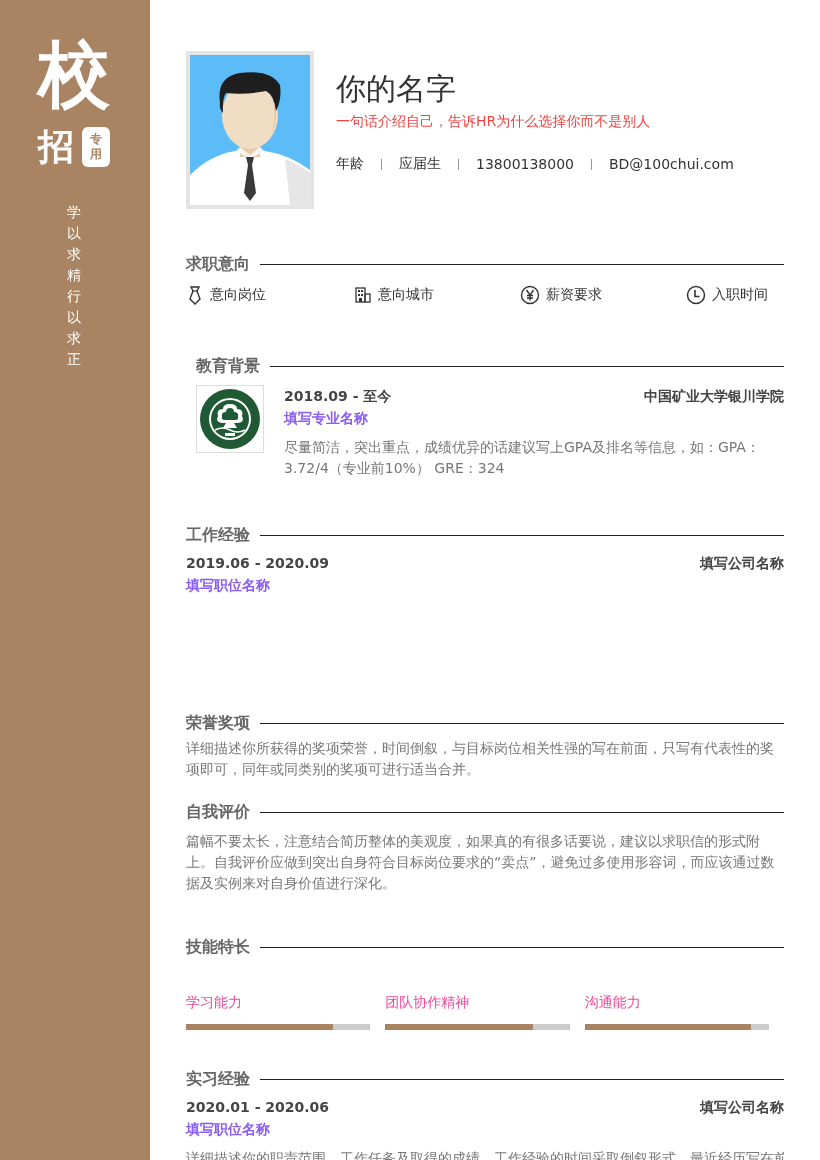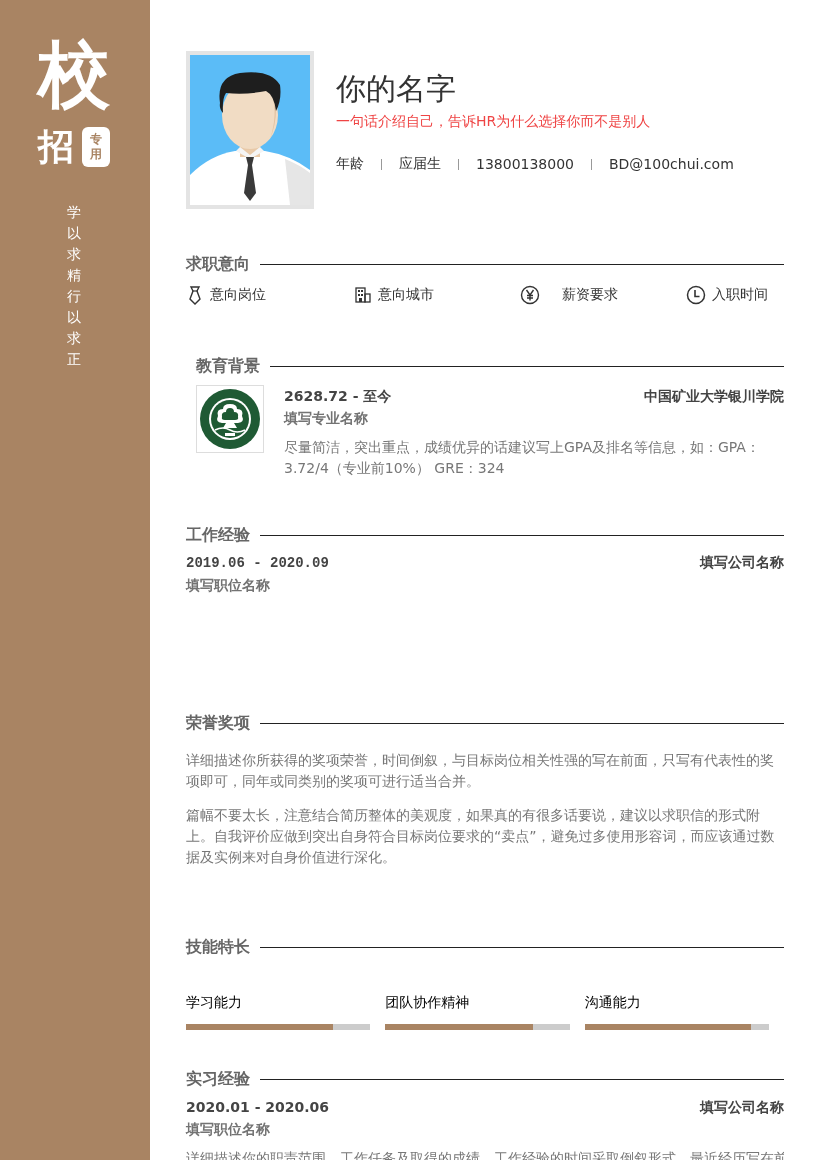--- a/index.html
+++ b/index.html
@@ -26,30 +26,30 @@
   .section { position: absolute; left: 0; width: 598px; }
   .sec-head { display: flex; align-items: center; height: 26px; }
   .sec-title { font-size: 16px; font-weight: bold; color: #666; white-space: nowrap; }
   .sec-line { flex: 1; height: 1px; background: #222; margin-left: 10px; }
 
   .intent { display: flex; margin-top: 8px; font-size: 14px; color: #333; }
   .intent-item { display: flex; align-items: center; }
   .intent-item svg { margin-right: 6px; }
 
   .row { display: flex; justify-content: space-between; font-size: 14px; font-weight: bold; color: #444; line-height: 22px; }
-  .subrow { font-size: 14px; font-weight: bold; color: #737373; line-height: 22px; }
+  .subrow { font-size: 14px; font-weight: bold; color: #8b5cf6; line-height: 22px; }
   .desc { font-size: 14px; color: #777; line-height: 21px; }
 
   .edu { display: flex; margin-top: 6px; }
   .edu-logo { width: 68px; height: 68px; border: 1px solid #ddd; padding: 2px; flex: none; }
   .edu-body { margin-left: 20px; flex: 1; }
 
   .skills { display: flex; margin-top: 34px; }
   .skill { width: 185px; margin-right: 15px; }
-  .skill-label { font-size: 14px; color: #000000; height: 22px; }
+  .skill-label { font-size: 14px; color: #ec4899; height: 22px; }
   .skill-bar { margin-top: 8px; height: 6px; background: #cccccc; position: relative; }
   .skill-fill { position: absolute; left: 0; top: 0; height: 6px; background: #a98463; }
 </style>
 </head>
 <body>
 
 <div class="sidebar">
   <div class="logo-big">校</div>
   <div class="logo-small">招</div>
   <div class="badge">
@@ -115,21 +115,21 @@
             <rect x="2" y="2" width="9" height="14" fill="none" stroke="#333" stroke-width="1.3"></rect>
             <rect x="11" y="8" width="5" height="8" fill="none" stroke="#333" stroke-width="1.3"></rect>
             <rect x="4" y="4" width="2" height="2" fill="#333"></rect>
             <rect x="7" y="4" width="2" height="2" fill="#333"></rect>
             <rect x="4" y="8" width="2" height="2" fill="#333"></rect>
             <rect x="7" y="8" width="2" height="2" fill="#333"></rect>
             <rect x="5" y="12" width="3" height="4" fill="#333"></rect>
           </svg>
         <span>意向城市</span>
       </div>
-      <div class="intent-item" style="width:166px;gap:16px;">
+      <div class="intent-item" style="width:166px;">
         <svg width="20" height="20" viewBox="0 0 20 20">
             <circle cx="10" cy="10" r="8.5" fill="none" stroke="#333" stroke-width="1.4"></circle>
             <path d="M6.5 5 L10 10 L13.5 5 M10 10 L10 15.5 M7 10.5 L13 10.5 M7 13 L13 13" fill="none" stroke="#333" stroke-width="1.4"></path>
           </svg>
         <span>薪资要求</span>
       </div>
       <div class="intent-item">
         <svg width="20" height="20" viewBox="0 0 20 20">
             <circle cx="10" cy="10" r="8.5" fill="none" stroke="#333" stroke-width="1.5"></circle>
             <path d="M9 5 L9 11.5 L13.5 11.5" fill="none" stroke="#333" stroke-width="1.6"></path>
@@ -151,50 +151,54 @@
           <circle cx="31" cy="31" r="21" fill="#ffffff"></circle>
           <circle cx="31" cy="31" r="19" fill="#1f5a34"></circle>
           <path d="M31 16 Q38 16 38 21 Q45 21 43 28 Q46 34 39 35 L35 35 L38 40 L24 40 L27 35 L23 35 Q16 34 19 28 Q17 21 24 21 Q24 16 31 16 Z" fill="#ffffff"></path>
           <path d="M31 20 Q35 20 35 24 Q40 24 39 29 Q40 32 36 32 L26 32 Q22 32 23 29 Q22 24 27 24 Q27 20 31 20 Z" fill="#1f5a34"></path>
           <path d="M16 42 Q24 38 31 42 Q38 46 46 42" fill="none" stroke="#fff" stroke-width="1.5"></path>
           <rect x="26" y="45" width="10" height="3" fill="#fff"></rect>
         </svg>
       </div>
       <div class="edu-body">
         <div class="row">
-          <span>2628.72 - 至今</span>
+          <span>2018.09 - 至今</span>
           <span>中国矿业大学银川学院</span>
         </div>
         <div class="subrow">填写专业名称</div>
         <div class="desc" style="margin-top:8px;">尽量简洁，突出重点，成绩优异的话建议写上GPA及排名等信息，如：GPA：3.72/4（专业前10%） GRE：324</div>
       </div>
     </div>
   </div>
 
   <div class="section" style="top:522px;">
     <div class="sec-head">
       <span class="sec-title">工作经验</span>
       <span class="sec-line"></span>
     </div>
-    <div class="row" style="margin-top:4px;font-family:Liberation Mono, monospace;">
+    <div class="row" style="margin-top:4px;">
       <span>2019.06 - 2020.09</span>
       <span>填写公司名称</span>
     </div>
     <div class="subrow">填写职位名称</div>
   </div>
 
   <div class="section" style="top:710px;">
     <div class="sec-head">
       <span class="sec-title">荣誉奖项</span>
       <span class="sec-line"></span>
     </div>
-    <div class="desc" style="margin-top:14px;">详细描述你所获得的奖项荣誉，时间倒叙，与目标岗位相关性强的写在前面，只写有代表性的奖项即可，同年或同类别的奖项可进行适当合并。</div>
+    <div class="desc" style="margin-top:2px;">详细描述你所获得的奖项荣誉，时间倒叙，与目标岗位相关性强的写在前面，只写有代表性的奖项即可，同年或同类别的奖项可进行适当合并。</div>
   </div>
 
   <div class="section" style="top:799px;">
+    <div class="sec-head">
+      <span class="sec-title">自我评价</span>
+      <span class="sec-line"></span>
+    </div>
     <div class="desc" style="margin-top:6px;">篇幅不要太长，注意结合简历整体的美观度，如果真的有很多话要说，建议以求职信的形式附上。自我评价应做到突出自身符合目标岗位要求的“卖点”，避免过多使用形容词，而应该通过数据及实例来对自身价值进行深化。</div>
   </div>
 
   <div class="section" style="top:934px;">
     <div class="sec-head">
       <span class="sec-title">技能特长</span>
       <span class="sec-line"></span>
     </div>
     <div class="skills">
       <div class="skill">

